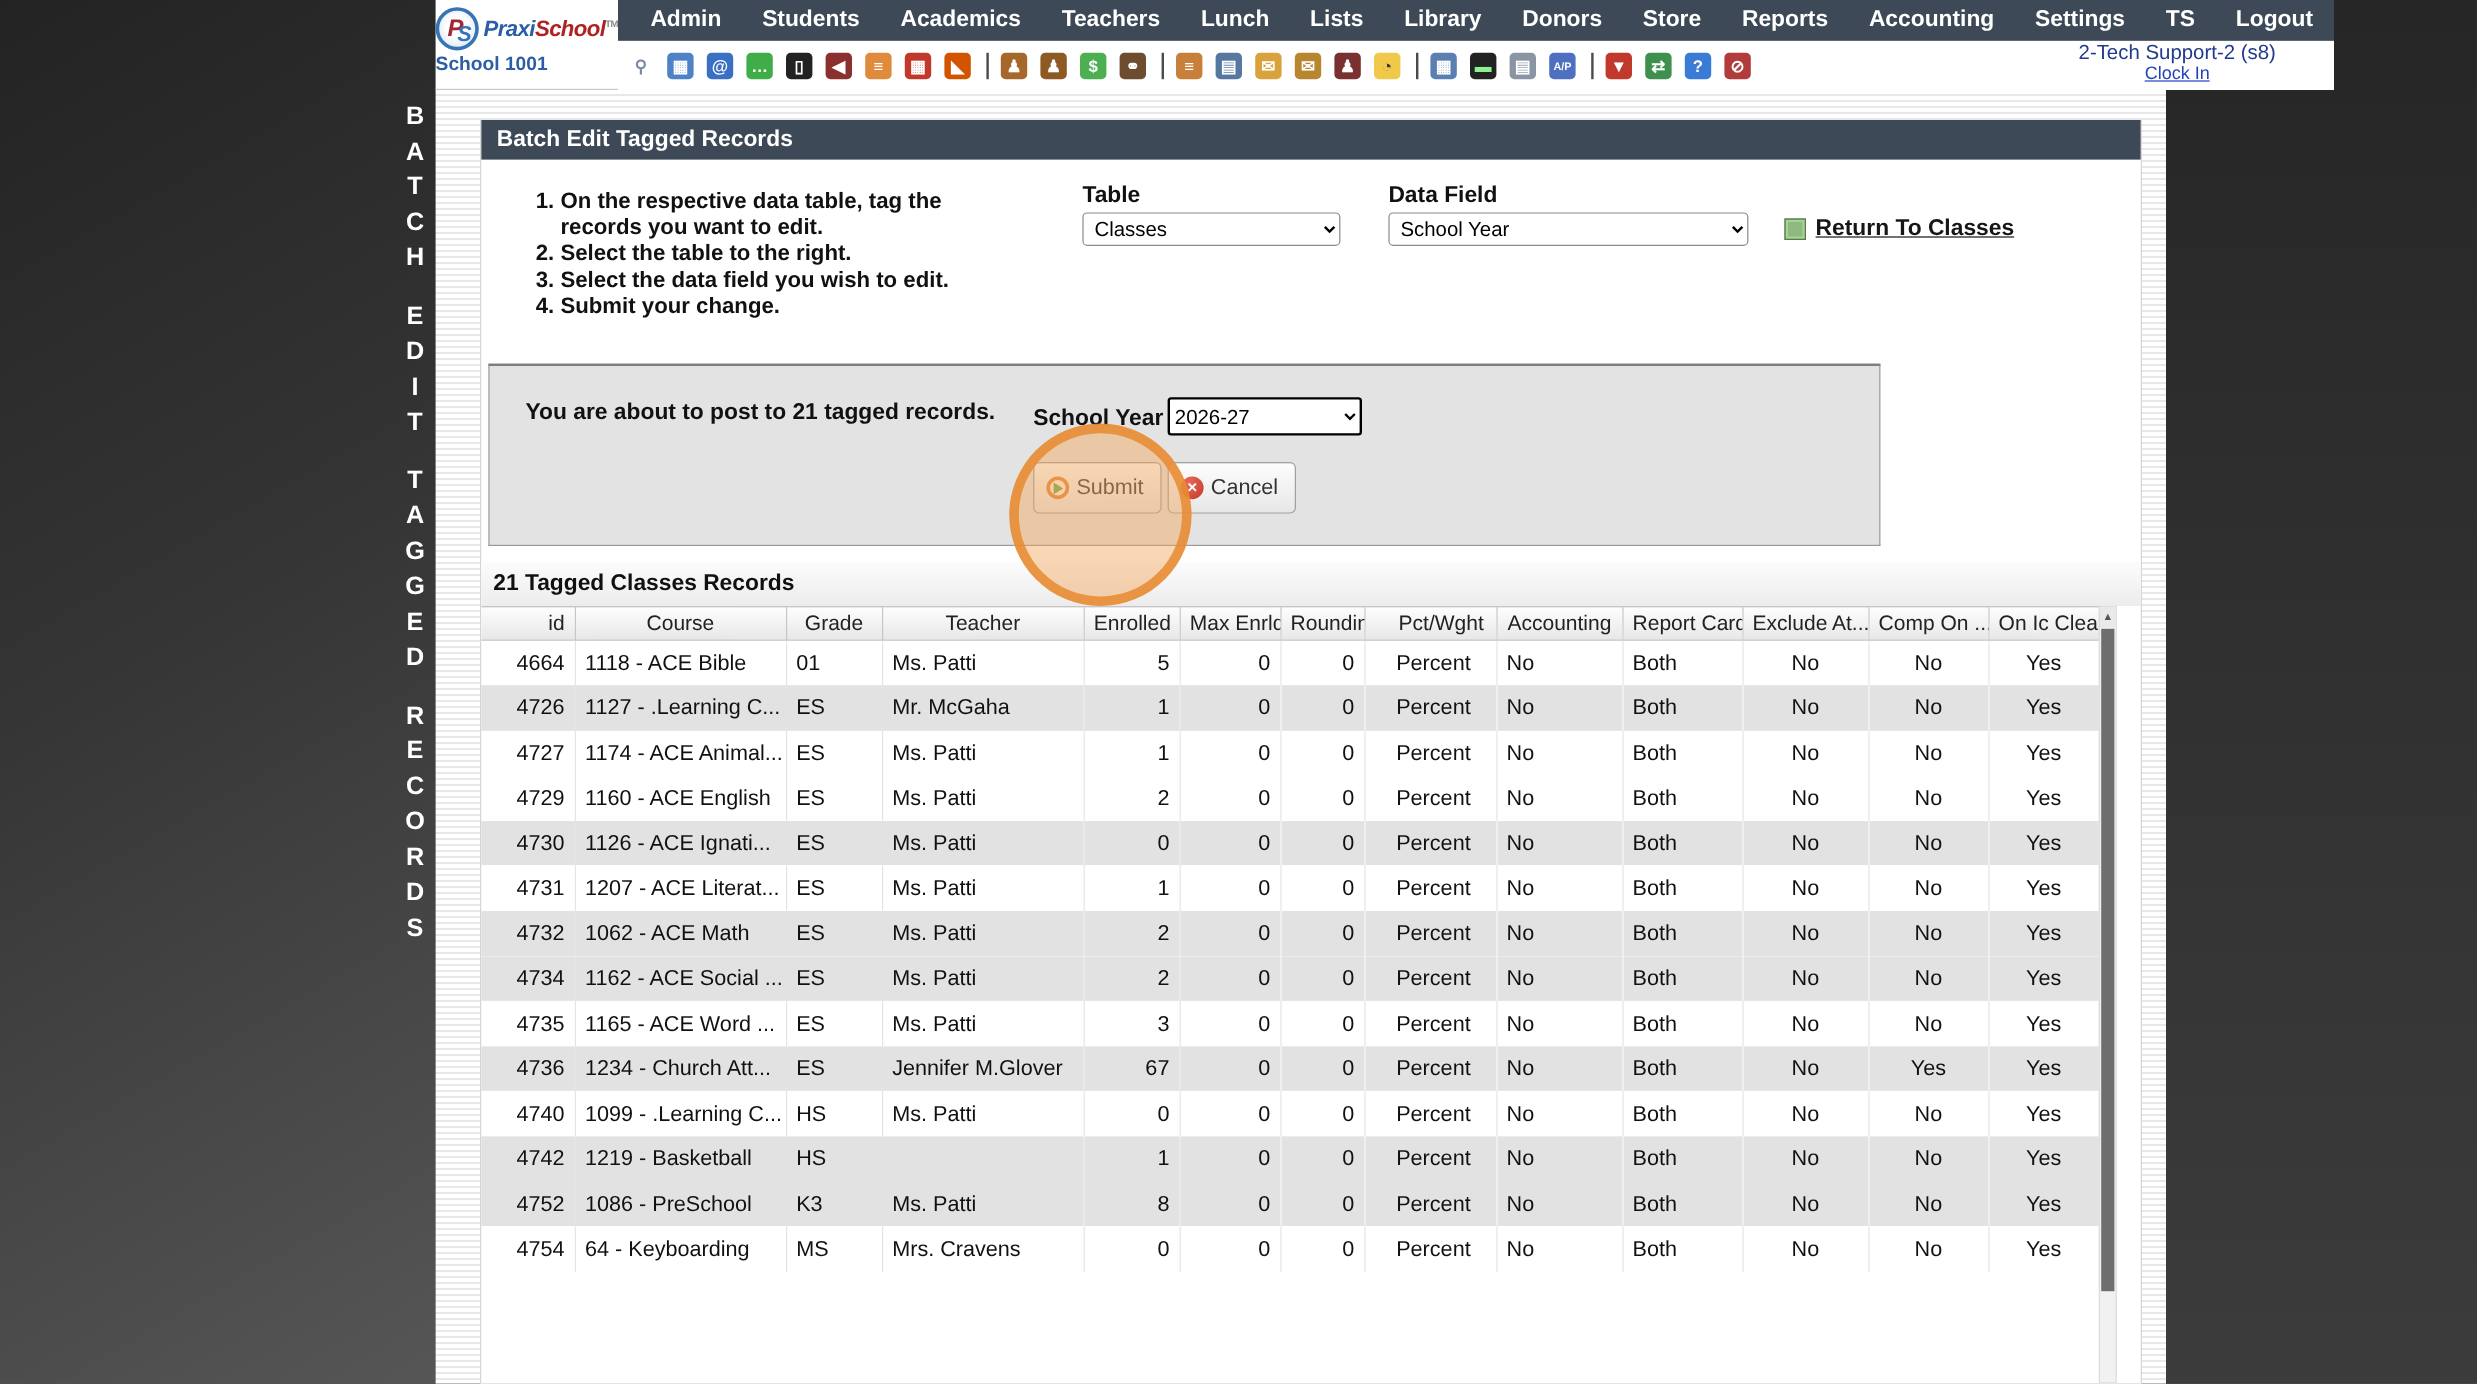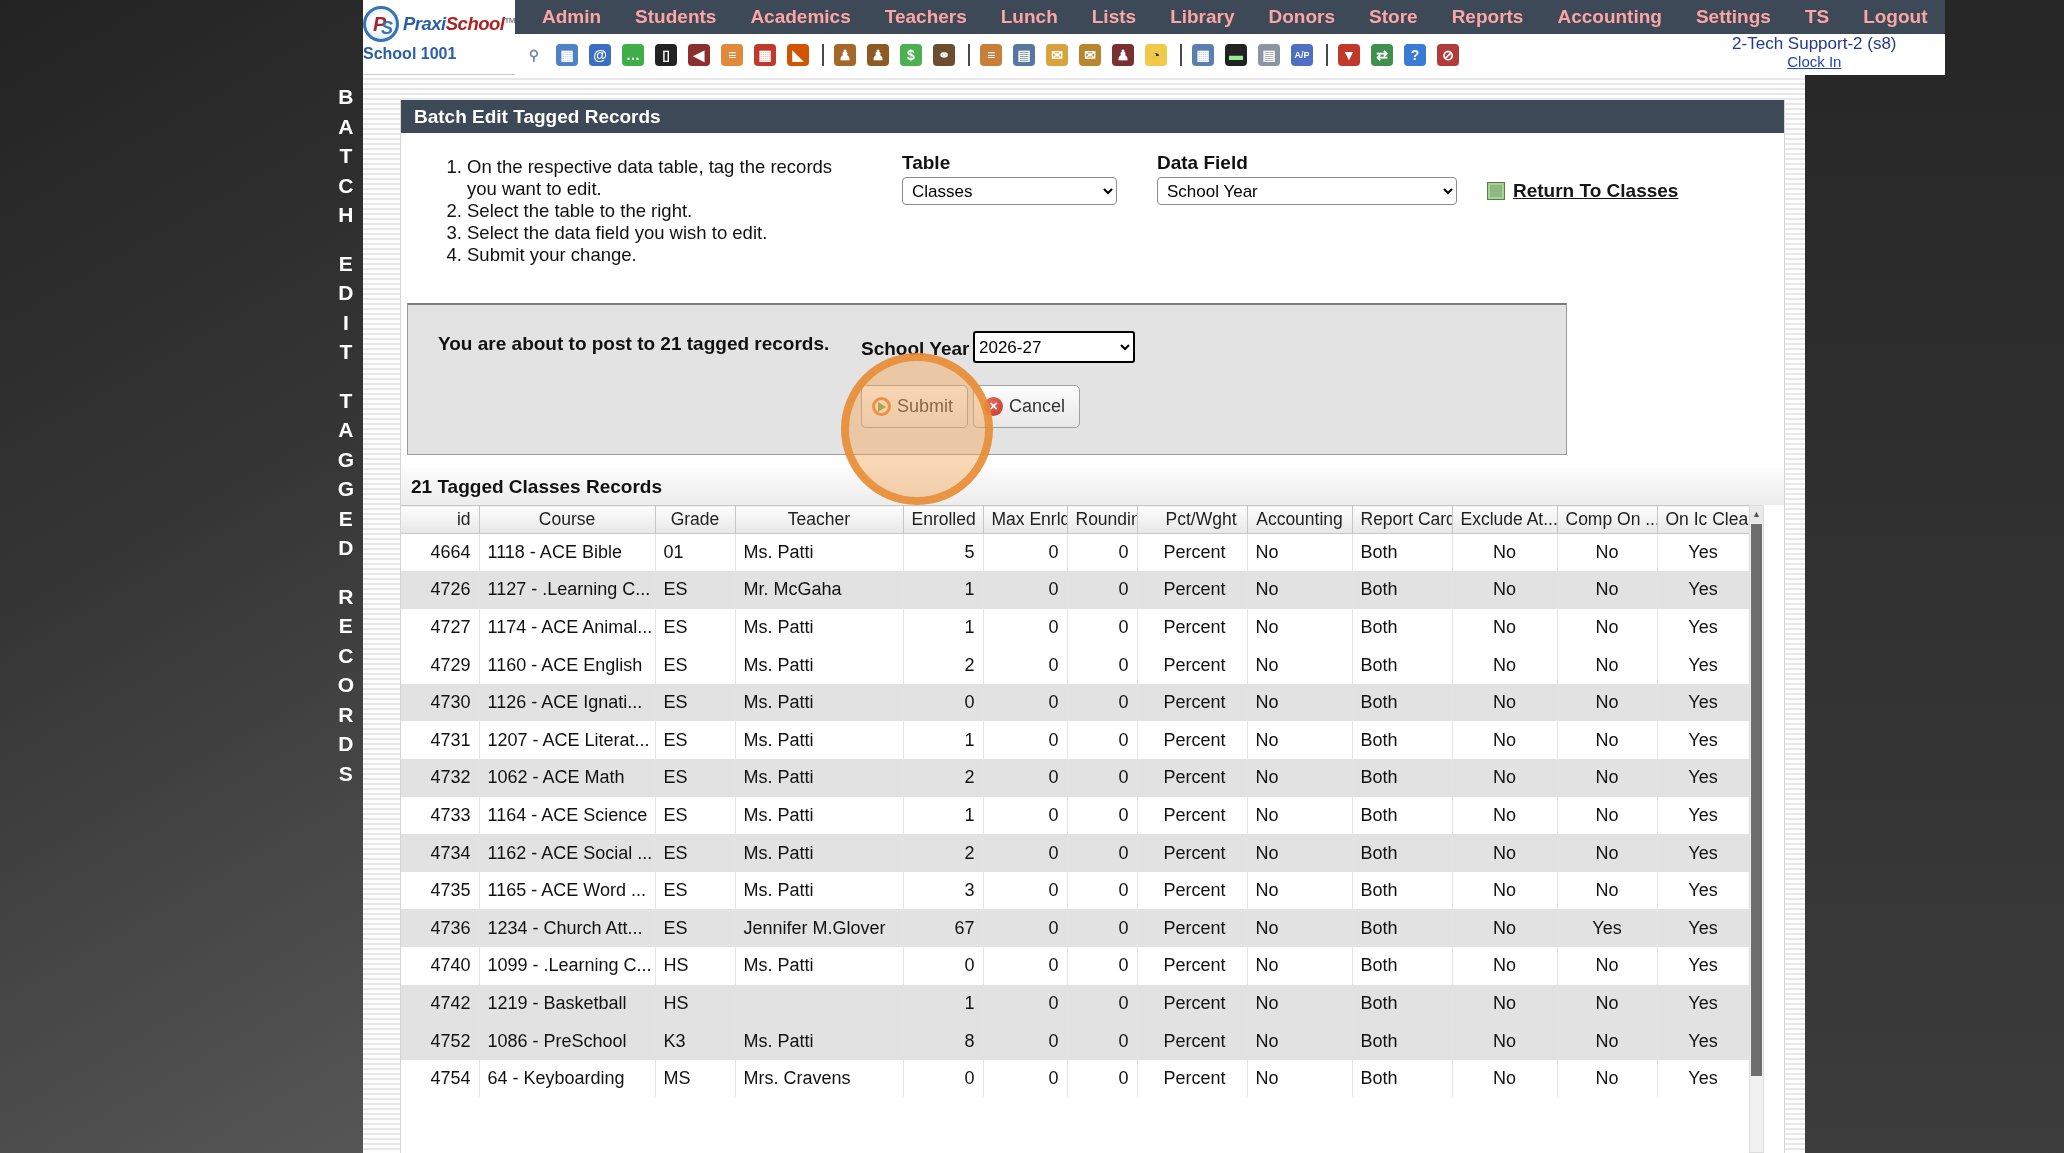--- a/index.html
+++ b/index.html
@@ -23,39 +23,39 @@
     background:radial-gradient(circle at 50% 45%, #fff 40%, #cfe0f0 100%); position:relative; flex:0 0 auto; }
   .logo-p { position:absolute; left:7px; top:4px; color:#a32636; font-weight:bold; font-style:italic; font-size:20px; }
   .logo-s { position:absolute; left:15px; top:9px; color:#3674b5; font-weight:bold; font-style:italic; font-size:18px; }
   .logo-text { font-weight:bold; font-style:italic; font-size:18.5px; letter-spacing:-0.5px; white-space:nowrap; }
   .logo-praxi { color:#2b5ea7; } .logo-school { color:#b02222; }
   .logo-tm { font-size:8px; color:#888; vertical-align:super; font-style:normal; }
   .logo-sub { text-align:left; color:#2b5ea7; font-weight:bold; font-size:16px; margin-top:3px; }
 
   .top-right { flex:1; display:flex; flex-direction:column; }
   .nav { height:34px; background:#3d4956; display:flex; align-items:center; padding-left:10px; }
-  .nav-item { color:#fca5a5; font-weight:bold; font-size:19px; padding:0 17px; cursor:pointer; white-space:nowrap; }
+  .nav-item { color:#ffffff; font-weight:bold; font-size:19px; padding:0 17px; cursor:pointer; white-space:nowrap; }
   .toolbar { flex:1; background:#fff; position:relative; display:flex; align-items:center; padding-left:8px; }
   .tb-icon { width:22px; height:22px; margin-right:11px; border-radius:4px; display:flex;
     align-items:center; justify-content:center; font-size:14px; font-weight:bold; cursor:pointer; flex:0 0 auto; }
   .tb-sep { width:2px; height:22px; background:#4a4a4a; margin:0 10px 0 2px; flex:0 0 auto; }
   .user-block { position:absolute; right:48px; top:1px; text-align:center; line-height:18px; }
   .user-name { color:#223a8c; font-size:17px; }
   .clock-in { color:#2244bb; font-size:15px; text-decoration:underline; cursor:pointer; }
 
   
   .content { position:relative; height:1078px;
     background:repeating-linear-gradient(180deg,#ffffff 0px,#ffffff 3px,#e8e8eb 3px,#e8e8eb 5px); }
   .card { position:absolute; left:37px; top:25px; width:1385px; height:1053px; background:#fff;
     border-left:1px solid #d5d5d5; border-right:1px solid #d5d5d5; overflow:hidden; }
 
   .card-header { position:absolute; left:0; top:0; width:100%; height:33px; background:#3d4956;
     color:#fff; font-weight:bold; font-size:19px; line-height:33px; padding-left:13px; }
 
-  .instructions { position:absolute; left:66px; top:56px; width:372px; font-weight:normal;
+  .instructions { position:absolute; left:66px; top:56px; width:372px; font-weight:bold;
     font-size:18.5px; color:#111; line-height:22px; }
   .instructions li { margin-bottom:0; }
 
   .flabel { position:absolute; font-weight:bold; font-size:19px; color:#111; }
   .lbl-table { left:501px; top:52px; } .lbl-field { left:756px; top:52px; }
   .sel { position:absolute; height:28px; font-size:17px; border:1px solid #8a8a8a; border-radius:4px;
     background:#fff; padding-left:5px; font-family:"Liberation Sans",sans-serif; }
   .sel-table { left:501px; top:77px; width:215px; }
   .sel-field { left:756px; top:77px; width:300px; }
 
@@ -393,35 +393,20 @@
                 <td class="r">2</td>
                 <td class="r">0</td>
                 <td class="r">0</td>
                 <td class="pl">Percent</td>
                 <td class="l">No</td>
                 <td class="l">Both</td>
                 <td class="c">No</td>
                 <td class="c">No</td>
                 <td class="c">Yes</td>
               </tr>
-              <tr>
-                <td class="r">4733</td>
-                <td class="l">1164 - ACE Science</td>
-                <td class="l">ES</td>
-                <td class="l">Ms. Patti</td>
-                <td class="r">1</td>
-                <td class="r">0</td>
-                <td class="r">0</td>
-                <td class="pl">Percent</td>
-                <td class="l">No</td>
-                <td class="l">Both</td>
-                <td class="c">No</td>
-                <td class="c">No</td>
-                <td class="c">Yes</td>
-              </tr>
               <tr class="alt">
                 <td class="r">4734</td>
                 <td class="l">1162 - ACE Social ...</td>
                 <td class="l">ES</td>
                 <td class="l">Ms. Patti</td>
                 <td class="r">2</td>
                 <td class="r">0</td>
                 <td class="r">0</td>
                 <td class="pl">Percent</td>
                 <td class="l">No</td>

